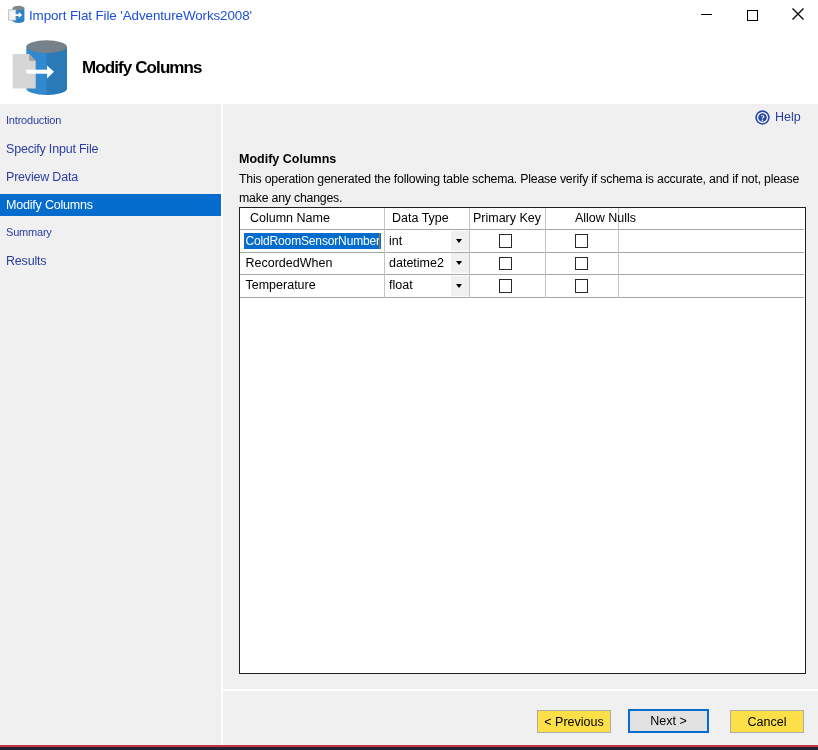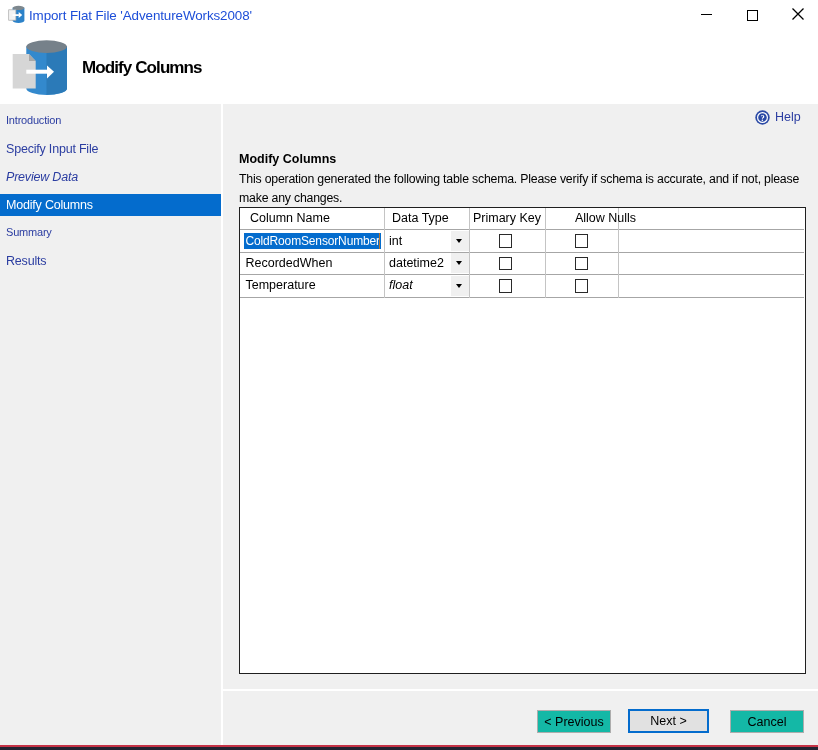--- a/index.html
+++ b/index.html
@@ -40,21 +40,21 @@
   <path d="M36 28.4 L43 34.7 L36 41.5 Z" fill="#ffffff"></path>
 </svg>
 <div class="abs" style="left:82px;top:58px;font-size:17px;letter-spacing:-0.9px;font-weight:bold;color:#000;">Modify Columns</div>
 
 <div class="abs" style="left:0;top:104px;width:818px;height:641px;background:#f0f0f0;"></div>
 <div class="abs" style="left:221px;top:104px;width:1.6px;height:641px;background:#ffffff;"></div>
 
 <div class="abs" style="left:0;top:194px;width:221px;height:21.5px;background:#046ccd;"></div>
 <div class="abs sb" style="left:6px;top:114px;font-size:11px;letter-spacing:-0.2px;color:#2b3da1;">Introduction</div>
 <div class="abs sb" style="left:6px;top:142px;font-size:12.5px;letter-spacing:-0.2px;color:#2b3da1;">Specify Input File</div>
-<div class="abs sb" style="left:6px;top:170px;font-size:12.5px;letter-spacing:-0.2px;color:#2b3da1;font-style:italic;">Preview Data</div>
+<div class="abs sb" style="left:6px;top:170px;font-size:12.5px;letter-spacing:-0.2px;color:#2b3da1;">Preview Data</div>
 <div class="abs sb" style="left:6px;top:198px;font-size:12.5px;letter-spacing:-0.2px;color:#ffffff;">Modify Columns</div>
 <div class="abs sb" style="left:6px;top:226px;font-size:11px;letter-spacing:-0.2px;color:#2b3da1;">Summary</div>
 <div class="abs sb" style="left:6px;top:254px;font-size:12.5px;letter-spacing:-0.2px;color:#2b3da1;">Results</div>
 
 <svg class="abs" style="left:755px;top:109.8px;" width="15" height="15" viewBox="0 0 15 15">
   <circle cx="7.5" cy="7.5" r="7.2" fill="#2b4aa6"></circle>
   <circle cx="7.5" cy="7.5" r="4.9" fill="none" stroke="#ffffff" stroke-width="1.2"></circle>
   <text x="7.5" y="10.7" font-size="8.5" font-weight="bold" fill="#ffffff" text-anchor="middle" font-family="Liberation Serif,serif">?</text>
 </svg>
 <div class="abs" style="left:775px;top:110px;font-size:12.5px;color:#2b3da1;">Help</div>
@@ -80,21 +80,21 @@
 
 <div class="abs" style="left:244px;top:233px;width:136.5px;height:16px;background:#046ccd;"></div>
 <div class="abs" style="left:245.5px;top:233px;height:16px;line-height:16px;font-size:12px;letter-spacing:-0.15px;color:#fff;">ColdRoomSensorNumber</div>
 <div class="abs" style="left:379px;top:233px;width:1.4px;height:16px;background:#b5722e;"></div>
 
 <div class="abs" style="left:245.5px;top:252.9px;height:21px;line-height:21px;font-size:12.5px;">RecordedWhen</div>
 <div class="abs" style="left:245.5px;top:275.3px;height:21px;line-height:21px;font-size:12.5px;">Temperature</div>
 
 <div class="abs" style="left:389px;top:230.5px;height:21px;line-height:21px;font-size:12.5px;">int</div>
 <div class="abs" style="left:389px;top:252.9px;height:21px;line-height:21px;font-size:12.5px;">datetime2</div>
-<div class="abs" style="left:389px;top:275.3px;height:21px;line-height:21px;font-size:12.5px;font-style:italic;">float</div>
+<div class="abs" style="left:389px;top:275.3px;height:21px;line-height:21px;font-size:12.5px;">float</div>
 
 <div class="abs dd" style="left:450.5px;top:230.8px;"></div>
 <div class="abs dd" style="left:450.5px;top:253.2px;"></div>
 <div class="abs dd" style="left:450.5px;top:275.6px;"></div>
 
 <div class="abs cb" style="left:498.5px;top:234.3px;"></div>
 <div class="abs cb" style="left:574.5px;top:234.3px;"></div>
 <div class="abs cb" style="left:498.5px;top:256.7px;"></div>
 <div class="abs cb" style="left:574.5px;top:256.7px;"></div>
 <div class="abs cb" style="left:498.5px;top:279.1px;"></div>
@@ -106,20 +106,20 @@
     border-left:3.5px solid transparent;border-right:3.5px solid transparent;border-top:4px solid #000;}
   .cb{width:11.6px;height:11.6px;background:#fff;border:1.2px solid #2a2a2a;}
 </style>
 
 <div class="abs" style="left:222px;top:689px;width:596px;height:1.6px;background:#ffffff;"></div>
 <div class="abs btn" style="left:537px;top:709.5px;width:74px;">&lt; Previous</div>
 <div class="abs btnd" style="left:628px;top:709px;width:81px;">Next &gt;</div>
 <div class="abs btn" style="left:730px;top:709.5px;width:74px;">Cancel</div>
 
 <style>
-  .btn{height:23px;line-height:23px;background:#14b8a6;border:1px solid #adadad;
+  .btn{height:23px;line-height:23px;background:#fde047;border:1px solid #adadad;
        font-size:12.5px;text-align:center;box-sizing:border-box;color:#000;}
   .btnd{height:24px;line-height:20px;background:#e1e1e1;border:2px solid #046ccd;
        font-size:12.5px;text-align:center;box-sizing:border-box;color:#000;}
 </style>
 
 <div class="abs" style="left:0;top:745px;width:818px;height:2.2px;background:#c53246;"></div>
 <div class="abs" style="left:0;top:747.2px;width:818px;height:2.8px;background:#222331;"></div>
 
 </body></html>

